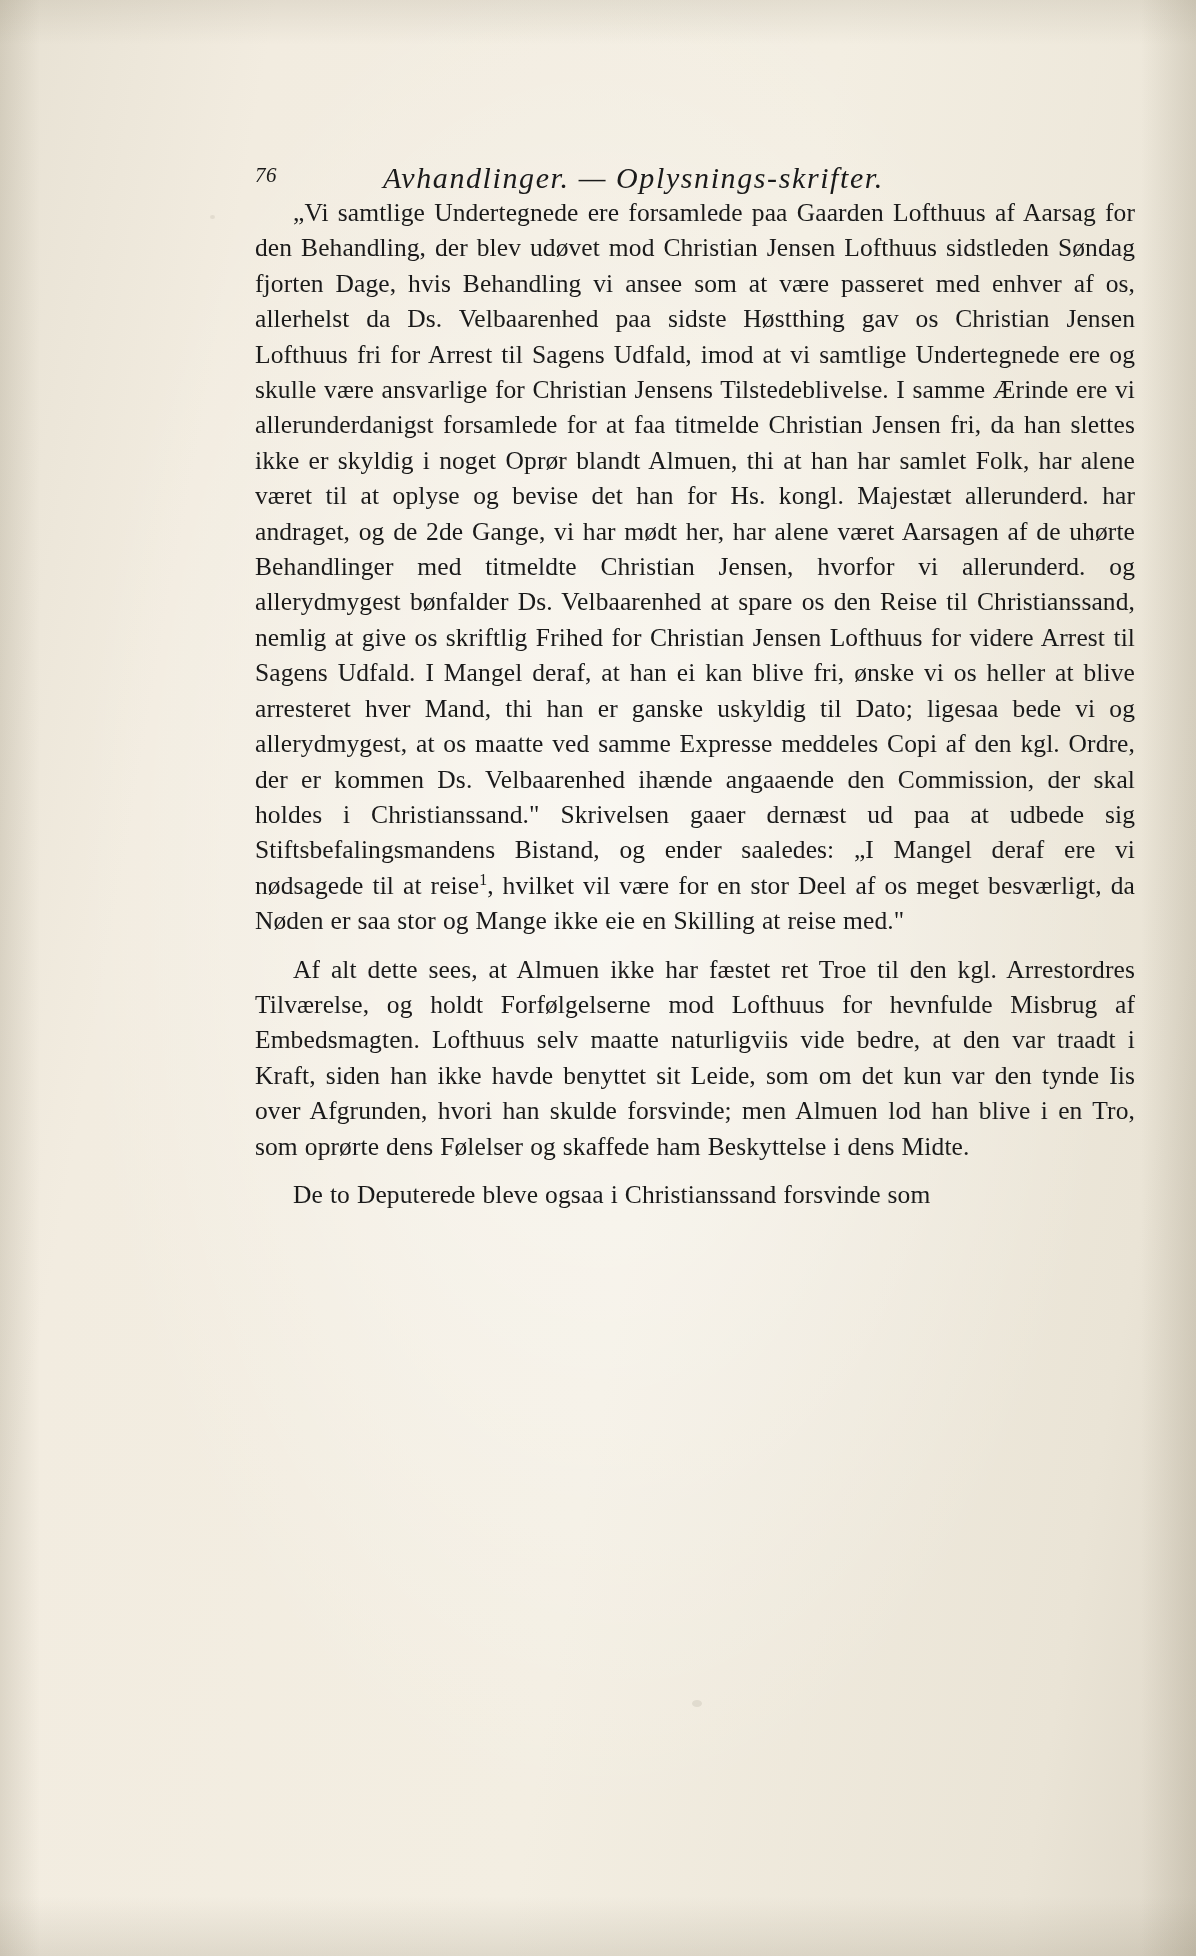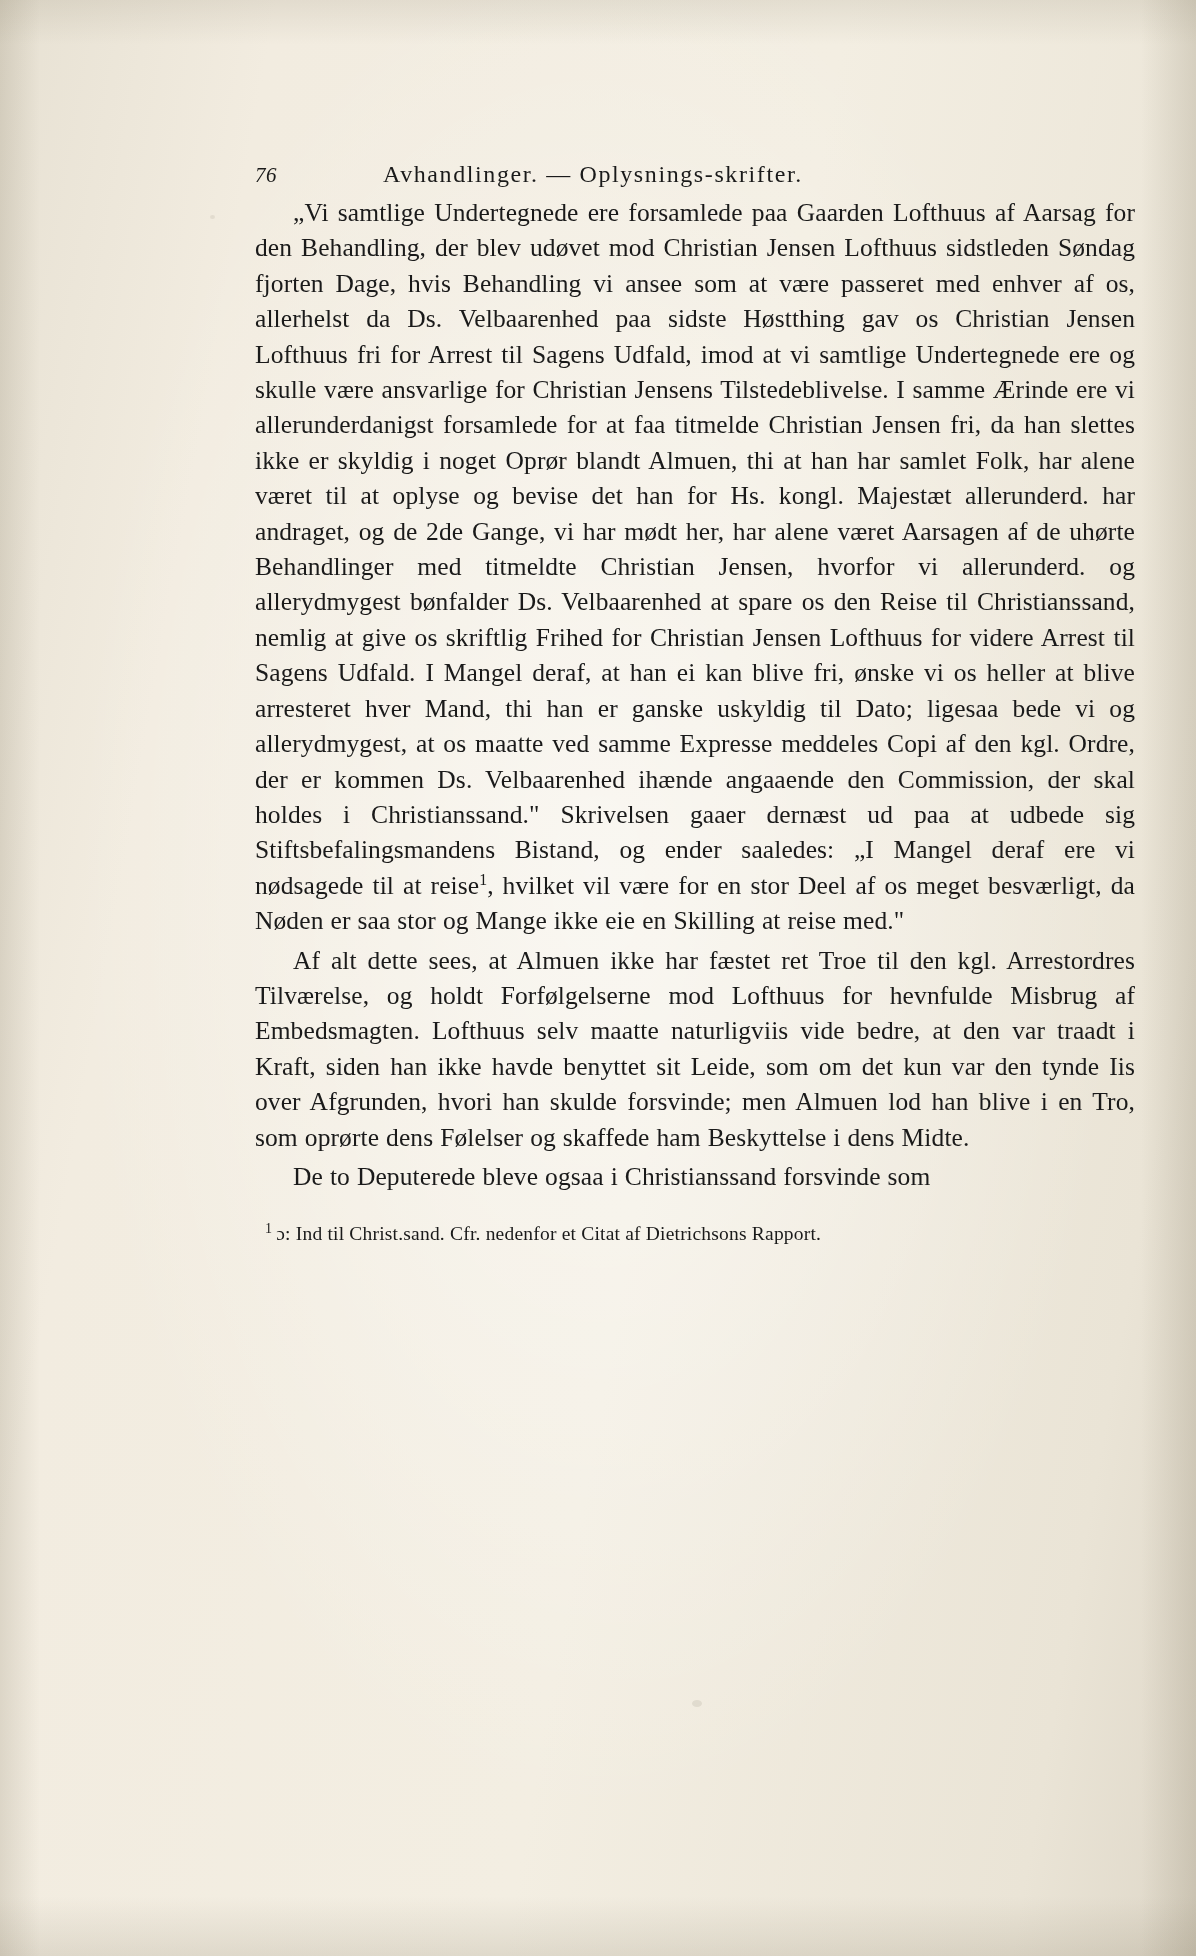--- a/index.html
+++ b/index.html
@@ -49,42 +49,43 @@
     left: 0;
     top: 8px;
     font-style: italic;
     font-size: 21px;
     letter-spacing: 0.5px;
   }
   .head-title {
     position: absolute;
     left: 128px;
     top: 6px;
-    font-size: 24px;
+    font-style: italic;
+    font-size: 30px;
     letter-spacing: 1.6px;
   }
   .quote-head {
     text-align: center;
     font-size: 25px;
     letter-spacing: 0.6px;
     margin: 0 0 16px 0;
     padding-right: 20px;
   }
   p.body {
     margin: 0;
     font-size: 25.5px;
     line-height: 35.4px;
     text-align: justify;
     text-justify: inter-word;
     letter-spacing: 0.1px;
     word-spacing: 0.5px;
     font-family: Liberation Serif, serif;
   }
   p.body + p.body {
-    margin-top: 4px;
+    margin-top: 13px;
   }
   p.indent {
     text-indent: 38px;
   }
   sup {
     font-size: 0.62em;
     vertical-align: super;
     line-height: 0;
   }
   .rule-spacer {
@@ -127,15 +128,14 @@
 
 
   <p class="body indent"><span>„Vi samtlige Undertegnede ere forsamlede paa Gaarden Lofthuus af Aarsag for den Behandling, der blev udøvet mod Christian Jensen Lofthuus sidstleden Søndag fjorten Dage, hvis Behandling vi ansee som at være passeret med enhver af os, allerhelst da Ds. Velbaarenhed paa sidste Høstthing gav os Christian Jensen Lofthuus fri for Arrest til Sagens Udfald, imod at vi samtlige Undertegnede ere og skulle være ansvarlige for Christian Jensens Tilstedeblivelse. I samme Ærinde ere vi allerunderdanigst forsamlede for at faa titmelde Christian Jensen fri, da han slettes ikke er skyldig i noget Oprør blandt Almuen, thi at han har samlet Folk, har alene været til at oplyse og bevise det han for Hs. kongl. Majestæt allerunderd. har andraget, og de 2de Gange, vi har mødt her, har alene været Aarsagen af de uhørte Behandlinger med titmeldte Christian Jensen, hvorfor vi allerunderd. og allerydmygest bønfalder Ds. Velbaarenhed at spare os den Reise til Christianssand, nemlig at give os skriftlig Frihed for Christian Jensen Lofthuus for videre Arrest til Sagens Udfald. I Mangel deraf, at han ei kan blive fri, ønske vi os heller at blive arresteret hver Mand, thi han er ganske uskyldig til Dato; ligesaa bede vi og allerydmygest, at os maatte ved samme Expresse meddeles Copi af den kgl. Ordre, der er kommen Ds. Velbaarenhed ihænde angaaende den Commission, der skal holdes i Christianssand." Skrivelsen gaaer dernæst ud paa at udbede sig Stiftsbefalingsmandens Bistand, og ender saaledes: „I Mangel deraf ere vi nødsagede til at reise</span><sup>1</sup><span>, hvilket vil være for en stor Deel af os meget besværligt, da Nøden er saa stor og Mange ikke eie en Skilling at reise med."</span></p>
 
   <p class="body indent">Af alt dette sees, at Almuen ikke har fæstet ret Troe til den kgl. Arrestordres Tilværelse, og holdt Forfølgelserne mod Lofthuus for hevnfulde Misbrug af Embedsmagten. Lofthuus selv maatte naturligviis vide bedre, at den var traadt i Kraft, siden han ikke havde benyttet sit Leide, som om det kun var den tynde Iis over Afgrunden, hvori han skulde forsvinde; men Almuen lod han blive i en Tro, som oprørte dens Følelser og skaffede ham Beskyttelse i dens Midte.</p>
 
   <p class="body indent">De to Deputerede bleve ogsaa i Christianssand forsvinde som</p>
 
   <div class="rule-spacer"></div>
 
-  <p class="footnote"><span class="fn-mark">1</span><span>ɔ: Ind til Christ.sand.  Cfr. nedenfor et Citat af Dietrichsons Rapport.</span></p>
 
 </div>
 
 </body></html>

